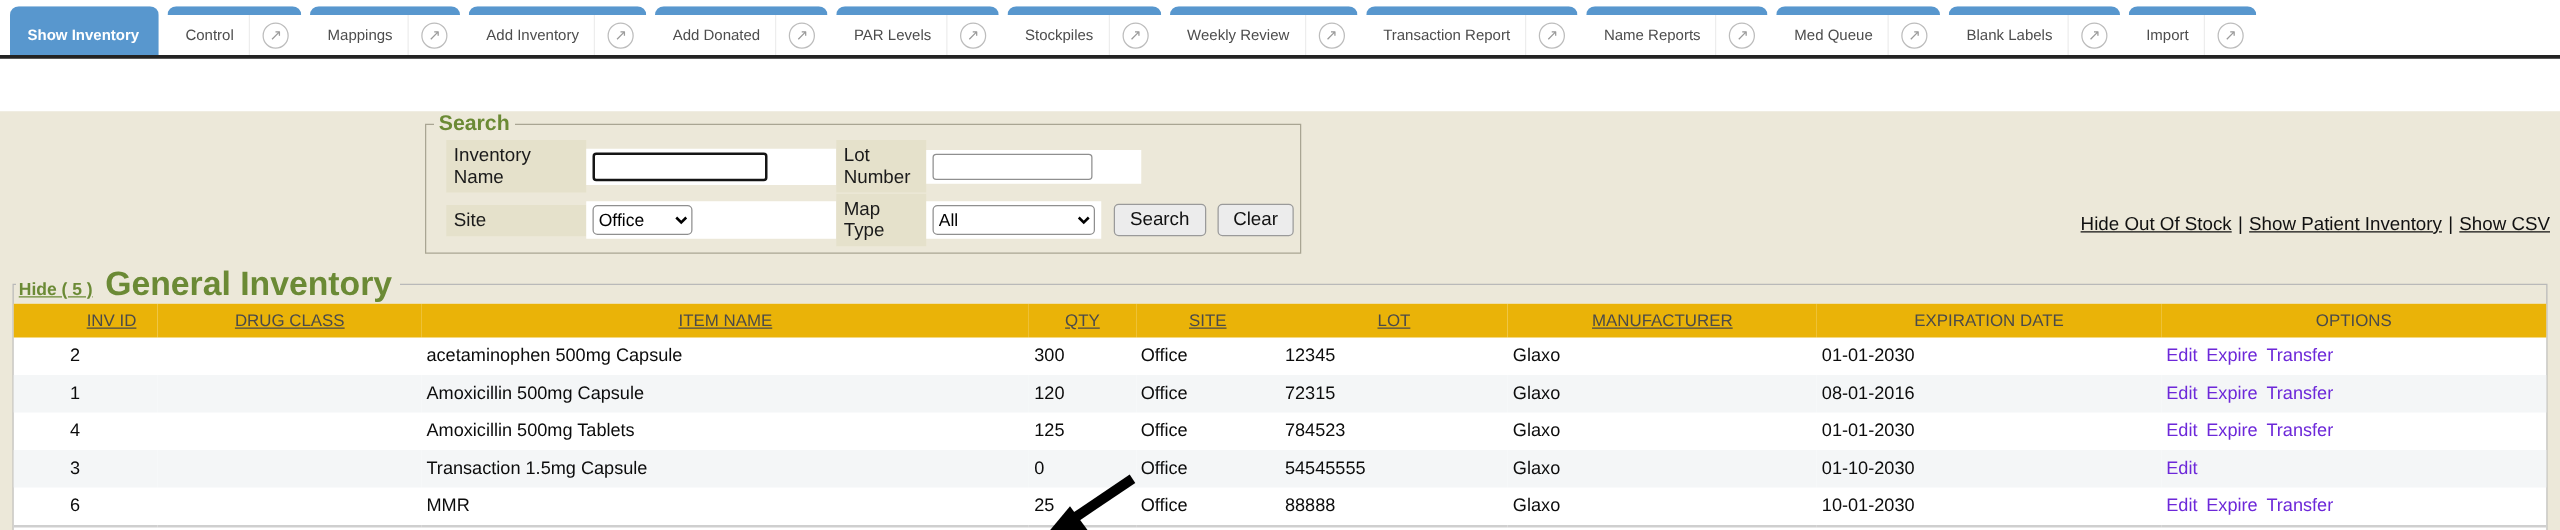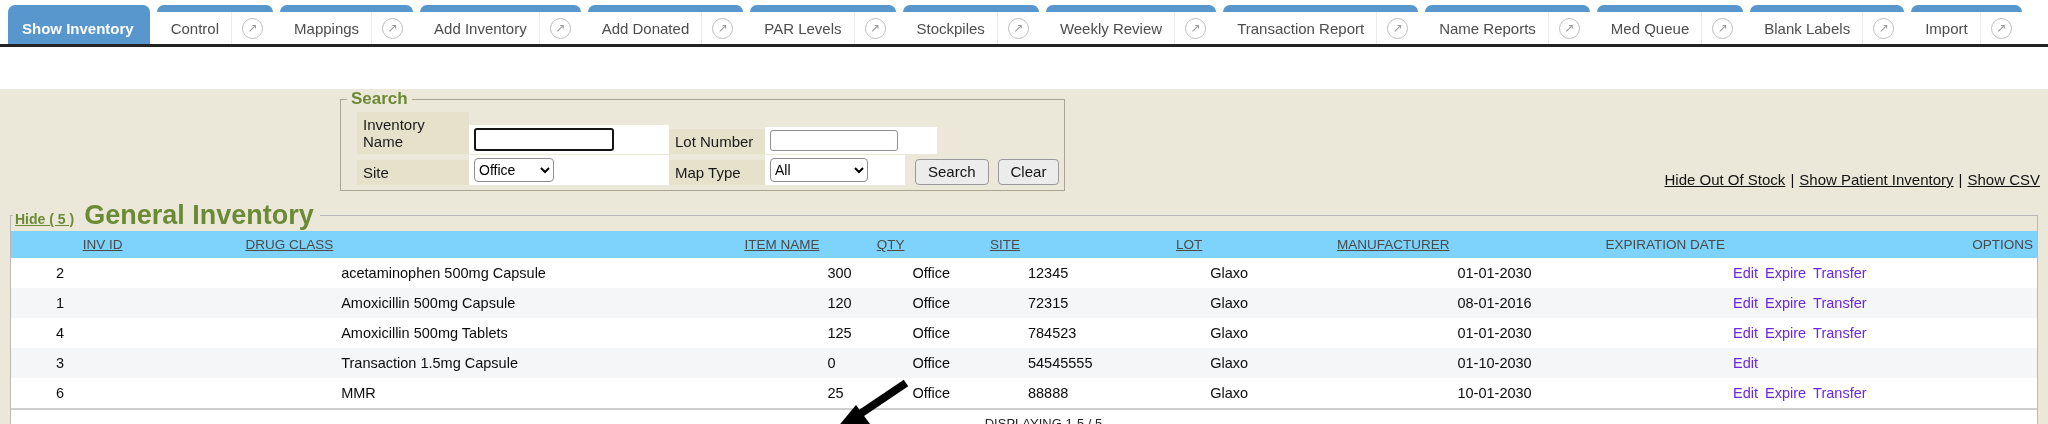--- a/index.html
+++ b/index.html
@@ -5,59 +5,59 @@
   * { box-sizing: border-box; margin: 0; padding: 0; }
   html,body { width: 2048px; height: 424px; overflow: hidden; }
   body { font-family: "Liberation Sans", sans-serif; background: #ffffff; position: relative; }
 
   
   .tabbar { background:#fff; height:44px; padding:5px 0 0 8px; display:flex; gap:7px; align-items:stretch; }
   .tabbar-divider { height:3px; background:#232323; width:2048px; }
   .tab { display:flex; flex-direction:column; border-radius:7px 7px 0 0; overflow:hidden; cursor:pointer; }
   .tab-top { height:7px; background:#5897ce; }
   .tab-body { flex:1; display:flex; align-items:center; background:#fff; padding-left:14px; }
-  .tab-label { font-size:15px; color:#4d4d4d; padding-right:12px; white-space:nowrap; }
+  .tab-label { font-size:12px; color:#4d4d4d; padding-right:12px; white-space:nowrap; }
   .tab-icon { border-left:1px solid #ededed; padding:0 10px; height:100%; display:flex; align-items:center; }
   .circle-glyph { width:21px; height:21px; border:1.5px solid #bdbdbd; border-radius:50%;
       color:#9b9b9b; display:flex; align-items:center; justify-content:center; font-size:12px; }
   .tab.active .tab-body { background:#5897ce; padding-right:16px; }
   .tab.active .tab-label { color:#fff; font-weight:bold; padding-right:0; }
 
   
   .content { position:relative; background:#ece8d9; height:377px; }
 
   
   .search-fs { margin:42px 0 0 340px; width:612px; border:1px solid #a9a593; padding:3px 5px 5px 5px; }
   .search-fs legend { color:#6b8a35; font-weight:bold; font-size:17px; padding:0 4px; margin-left:1px; }
-  .s-row { display:flex; align-items:flex-end;padding-left:11px; }
+  .s-row { display:flex; align-items:center;padding-left:11px; }
   .s-row + .s-row { margin-top:1px; }
   .s-lbl { background:#e5e1cb; font-size:15px; color:#1a1a1a; display:flex; align-items:center; padding:4px 6px; }
   .s-fld { background:#fff; display:flex; align-items:center; padding:3px 5px; }
-  .w1 { width:112px; } .w2 { width:200px; } .w3 { width:96px; } .w4 { width:172px; } .w5 { width:140px; }
+  .w1 { width:112px; } .w2 { width:200px; } .w3 { width:72px; } .w4 { width:172px; } .w5 { width:140px; }
   .inp-focused { width:140px; height:23px; border:2px solid #151515; border-radius:3px; outline:none; font-size:14px; padding:0 4px; }
   .inp { width:128px; height:21px; border:1px solid #8f8f8f; border-radius:3px; outline:none; font-size:14px; padding:0 4px; }
   select { border:1px solid #8f8f8f; border-radius:4px; background:#fff; height:24px; font-size:14px; font-family:"Liberation Sans",sans-serif; }
-  .sel-site { width:80px; } .sel-map { width:98px; }
+  .sel-site { width:80px; } .sel-map { width:130px; }
   .s-btns { display:flex; align-items:center; gap:9px; margin-left:10px; }
   .btn { font-size:15px; padding:3px 12px 4px; background:#ececec; border:1px solid #9a9a9a; border-radius:4px; color:#111; cursor:pointer; font-family:"Liberation Sans",sans-serif; }
 
   
   .top-links { position:absolute; top:82px; right:8px; font-size:15px; color:#111; white-space:nowrap; }
   .top-links a { color:#111; text-decoration:underline; }
   .lnk-sep { margin:0 5px; }
 
   
   .inv-fs { margin:9px 10px 0 10px; border:1px solid #b9b9b9; background:transparent; }
   .inv-fs legend { margin-left:2px; padding:0 6px 0 2px; display:flex; align-items:baseline; gap:10px; }
   .hide-link { color:#6b8a35; font-weight:bold; font-size:14px; }
   .inv-title { color:#6b8a35; font-weight:bold; font-size:27px; }
   table { width:100%; border-collapse:collapse; background:#fff; }
   col.c1{width:5.7%} col.c2{width:10.4%} col.c3{width:24%} col.c4{width:4.2%} col.c5{width:5.7%}
   col.c6{width:9%} col.c7{width:12.2%} col.c8{width:13.6%} col.c9{width:15.2%}
-  thead th { background:#7dd3fc; font-weight:normal; color:#4a4a4a; text-align:right; font-size:13.5px; padding:6px 4px; }
+  thead th { background:#eab308; font-weight:normal; color:#4a4a4a; text-align:center; font-size:13.5px; padding:6px 4px; }
   thead th span.sortable { text-decoration:underline; cursor:pointer; }
   th:first-child, td:first-child { padding-left:45px; }
   tbody td { padding:7px 4px; font-size:14.5px; color:#0c0c0c; }
   tbody tr.alt { background:#f4f6f7; }
   tfoot td { text-align:center; border-top:2px solid #cfcfcf; padding:6px; font-size:13px; color:#222; }
   .opt-link { color:#6d28d9; text-decoration:none; margin-right:7px; cursor:pointer;text-align:center; }
 
   
   .arrow-overlay { position:absolute; left:818px; top:286px; z-index:5; pointer-events:none; }
 </style>

